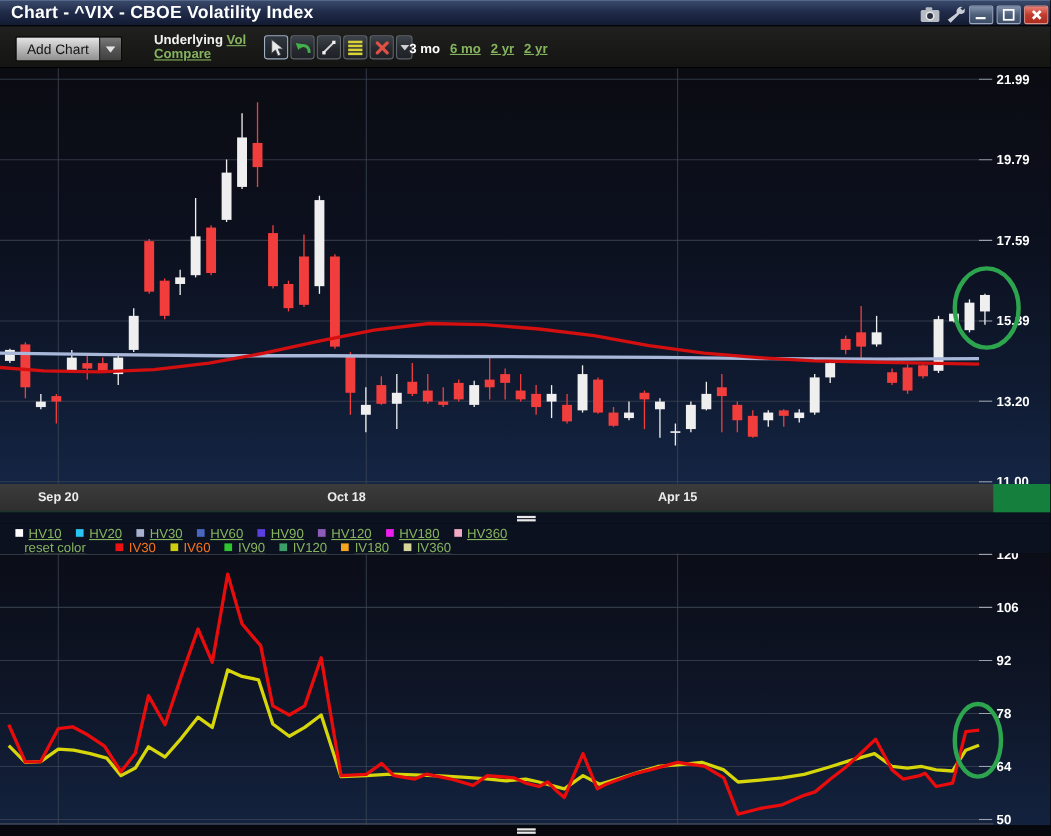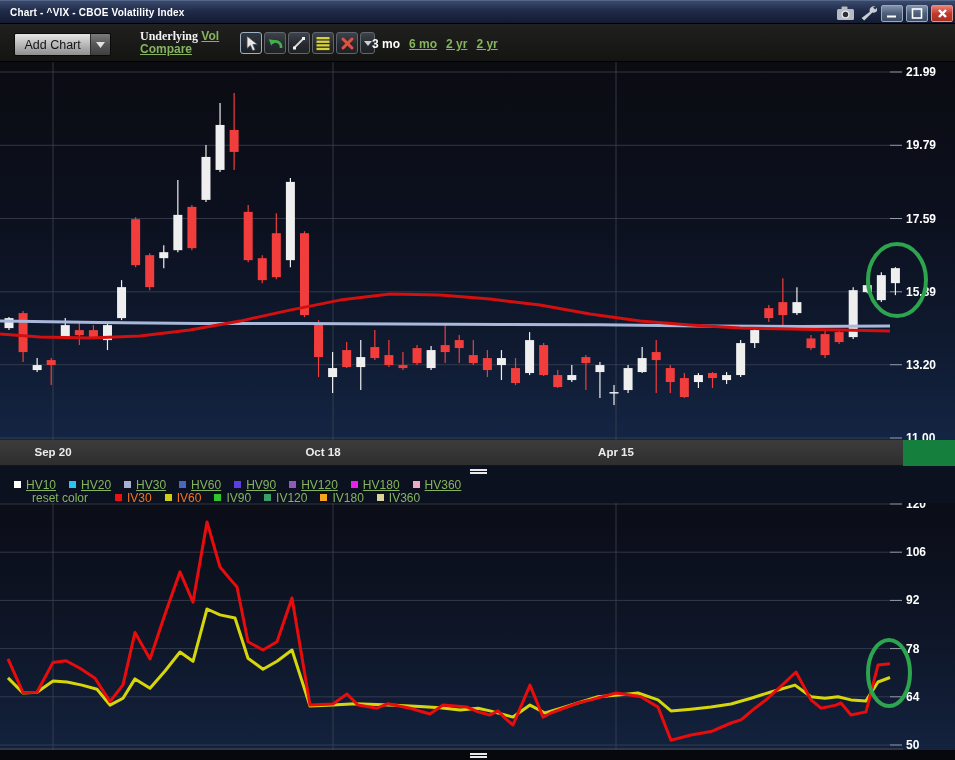--- a/index.html
+++ b/index.html
@@ -5,21 +5,21 @@
   * { margin:0; padding:0; box-sizing:border-box; }
   html,body { width:955px; height:760px; background:#07080d; overflow:hidden;
     font-family:"Liberation Sans", sans-serif; }
   .window { position:relative; width:955px; height:760px; background:#07080d; }
 
   
   .titlebar { position:absolute; left:0; top:0; width:955px; height:24px;
     background:linear-gradient(180deg,#3a4a6b 0%,#202b49 45%,#131b32 100%);
     border-top:1px solid #55688c; border-bottom:1px solid #000;
     display:flex; align-items:center; }
-  .title-text { color:#fff; font-size:10px; font-weight:bold; padding-left:10px;
+  .title-text { color:#fff; font-size:16px; font-weight:bold; padding-left:10px;
     letter-spacing:.2px; }
   .titlebar-right { position:absolute; right:2px; top:0; height:24px;
     display:flex; align-items:center; gap:3px; }
   .tb-icon { width:20px; height:18px; display:flex; align-items:center; justify-content:center; }
   .win-btn { width:22px; height:17px; border-radius:2px; border:1px solid #9aa7bd;
     background:linear-gradient(180deg,#8193ad 0%,#4e5f7a 50%,#3d4d68 100%);
     display:flex; align-items:center; justify-content:center; }
   .win-btn.close { border:1px solid #df9287;
     background:linear-gradient(180deg,#ec8074 0%,#c23a2c 50%,#a92e22 100%); }
 
@@ -27,21 +27,21 @@
   .toolbar { position:absolute; left:0; top:24px; width:955px; height:38px;
     background:linear-gradient(180deg,#20201f 0%,#141413 100%); border-bottom:1px solid #000; }
   .add-chart { position:absolute; left:14px; top:9px; width:97px; height:23px;
     display:flex; border:1px solid #0a0a0a; border-radius:2px; overflow:hidden; cursor:default; }
   .add-chart-main { width:76px; background:linear-gradient(180deg,#e6e6e6 0%,#bdbdbd 45%,#8f8f8f 100%);
     color:#141414; font-size:12.5px; font-weight:normal; display:flex; align-items:center; justify-content:center; }
   .add-chart-arrow { width:20px; border-left:1px solid #2c2c2c;
     background:linear-gradient(180deg,#7b7b7b 0%,#565656 50%,#3f3f3f 100%);
     display:flex; align-items:center; justify-content:center; }
   .underlying-block { position:absolute; left:140px; top:6px; font-size:12px; line-height:13px; }
-  .lbl-white { color:#f2f2f2; font-weight:bold;font-family:Liberation Serif, serif; }
+  .lbl-white { color:#f2f2f2; font-weight:bold; }
   a.green-link { color:#86b45e; text-decoration:underline; cursor:pointer; font-weight:bold; }
   .tools { position:absolute; left:240px; top:8px; display:flex; gap:2px; }
   .tool-btn { width:22px; height:22px; border:1px solid #60666e; border-radius:3px;
     background:linear-gradient(180deg,#3d434b 0%,#272b31 55%,#1e2126 100%);
     display:flex; align-items:center; justify-content:center; }
   .tool-btn.selected { border-color:#9fb0c4; background:linear-gradient(180deg,#31373f 0%,#1c2025 100%); }
   .tool-btn.narrow { width:15px; }
   .ranges { position:absolute; left:372px; top:13px; display:flex; gap:9px; font-size:12px; }
   .range-item { color:#86b45e; text-decoration:underline; font-weight:bold; cursor:pointer; }
   .range-item.active { color:#ffffff; text-decoration:none; }
@@ -330,21 +330,21 @@
         </g>
         <polyline points="0,259.1 100,260.4 200,261.4 300,261.4 400,262.1 500,262.4 600,262.8 700,264.1 800,264.4 890,264.1" fill="none" stroke="#a9b7d9" stroke-width="3" stroke-linejoin="round"></polyline>
         <polyline points="0,272.1 40,275.1 90,276.1 140,274.1 190,268.1 240,259.1 290,248.1 340,238.1 390,232.1 440,233.1 490,237.1 540,243.1 590,252.1 640,259.1 690,263.1 740,266.1 790,267.1 840,268.1 890,269.1" fill="none" stroke="#d40f0f" stroke-width="3" stroke-linejoin="round"></polyline>
         <ellipse cx="897" cy="218" rx="29" ry="36" fill="none" stroke="#2da44e" stroke-width="4"></ellipse>
       </svg>
   </div>
 
   <div class="date-bar">
     <div class="date-bar-inner" id="date-bar-inner">
         <span class="date-label" style="left: 53px;">Sep 20</span>
-        <span class="date-label" style="left: 323px;">Oct 18</span>
+        <span class="date-label" style="left: 315px;">Oct 18</span>
         <span class="date-label" style="left: 616px;">Apr 15</span>
       </div>
   </div>
 
   <div class="splitter">
     <div class="grip" style="top:3px;">
       <div class="grip-line"></div>
         <div class="grip-line"></div>
     </div>
   </div>
@@ -377,21 +377,21 @@
         </span>
         <span class="legend-item">
           <span class="swatch" style="background: rgb(240, 29, 240);"></span>
           <a class="lg-link">HV180</a>
         </span>
         <span class="legend-item">
           <span class="swatch" style="background: rgb(242, 169, 196);"></span>
           <a class="lg-link">HV360</a>
         </span>
       </div>
-    <div class="legend-row" id="legend-row-iv" style="top:15px; padding-left:32px;">
+    <div class="legend-row" id="legend-row-iv" style="top:15px; padding-left:22px;">
         <a class="reset-link">reset color</a>
         <span class="legend-item">
           <span class="swatch" style="background: rgb(238, 17, 17);"></span>
           <a class="lg-link active">IV30</a>
         </span>
         <span class="legend-item">
           <span class="swatch" style="background: rgb(207, 207, 17);"></span>
           <a class="lg-link active">IV60</a>
         </span>
         <span class="legend-item">

